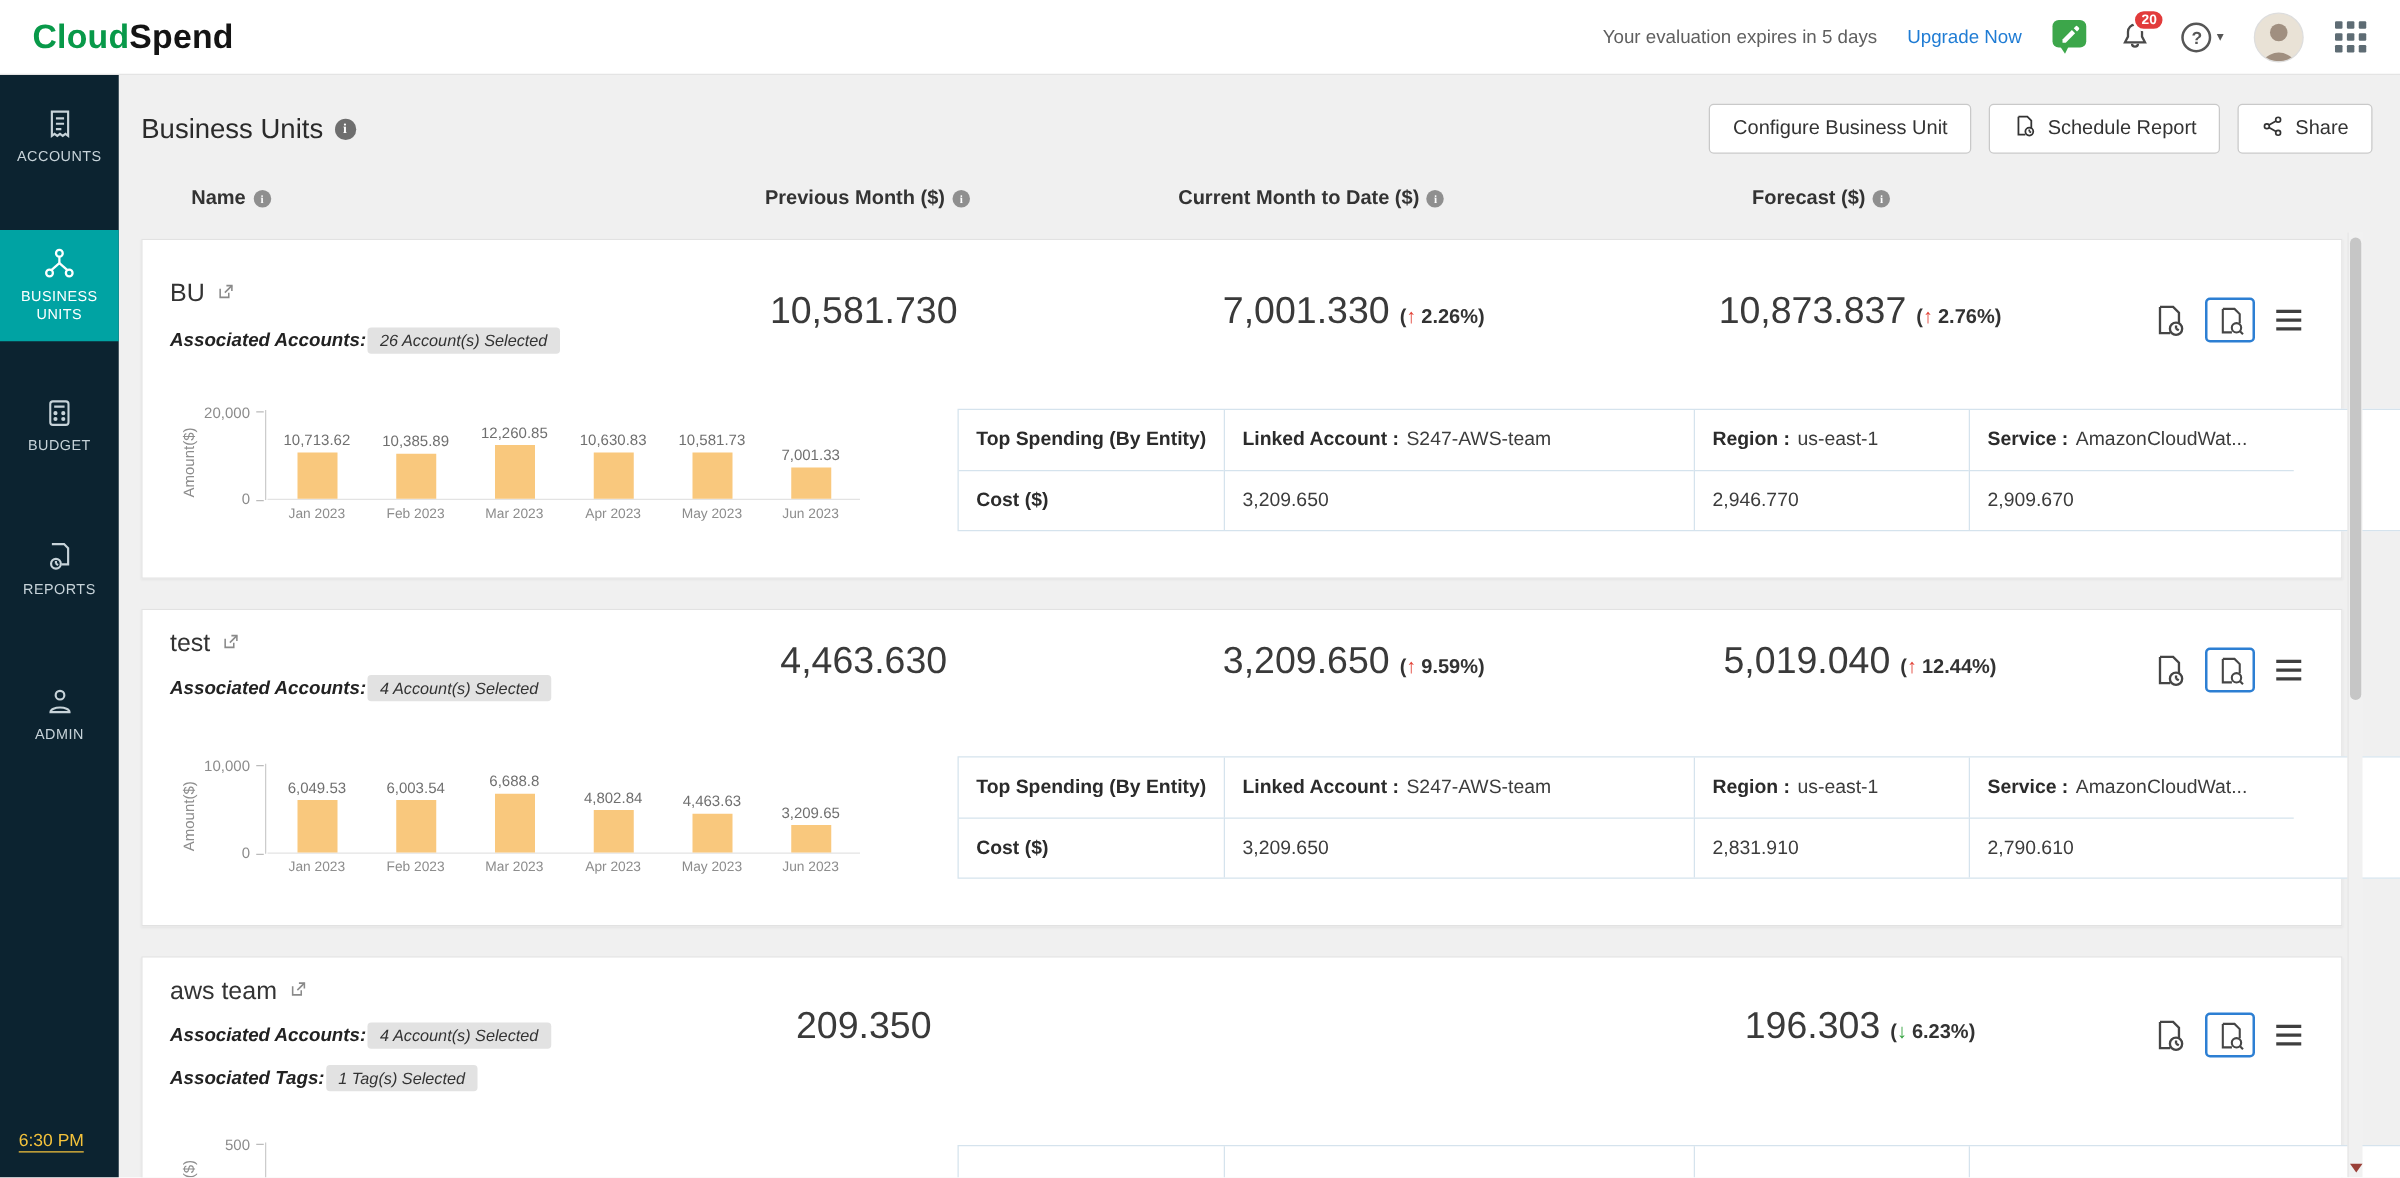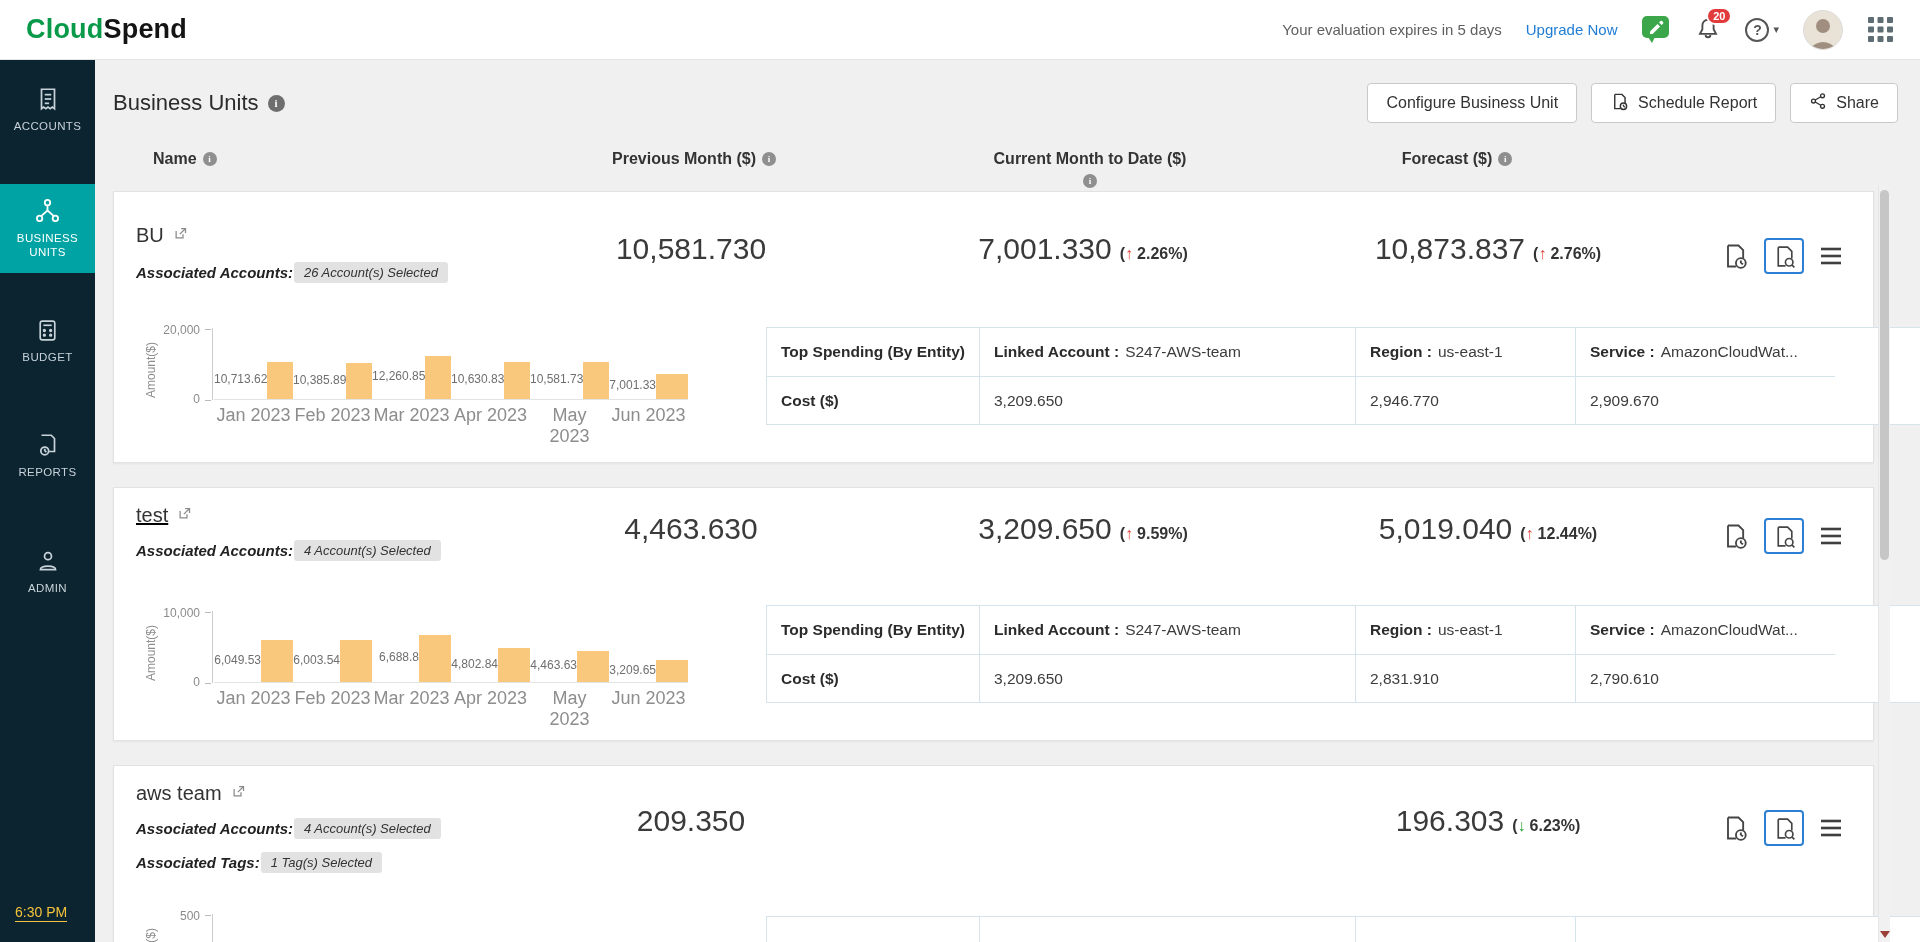--- a/index.html
+++ b/index.html
@@ -79,25 +79,25 @@
   
   .chart { position:absolute; left:16px; width:600px; height:135px; }
   .ylabel { position:absolute; left:14px; top:88px; font-size:12px; color:#8d8d8d; white-space:nowrap;
             transform:rotate(-90deg); transform-origin:left top; }
   .tick { position:absolute; left:0; width:70px; text-align:right; font-size:12px; color:#8b8b8b; }
   .tick-max { top:13px; } .tick-zero { top:82px; }
   .dash { position:absolute; left:75px; width:6px; height:1px; background:#bbb; }
   .vline { position:absolute; left:82px; top:18px; height:72px; border-left:1px solid #ccc; }
   .bars { position:absolute; left:84px; top:0; width:474px; height:90px; display:flex; align-items:flex-end;
           border-bottom:1px solid #e3e3e3; }
-  .bar-col { width:79px; display:flex; flex-direction:row; align-items:center; justify-content:flex-end; }
+  .bar-col { width:79px; display:flex; flex-direction:column; align-items:center; justify-content:flex-end; }
   .bar-val { font-size:12px; color:#6f6f6f; margin-bottom:3px; white-space:nowrap; }
   .bar { width:32px; background:#F9C87D; }
   .months { position:absolute; left:84px; top:95px; display:flex; }
-  .bar-month { width:79px; text-align:center; font-size:18px; color:#8d8d8d; }
+  .bar-month { width:79px; text-align:center; font-size:11px; color:#8d8d8d; }
 
   
   .tsp-table { position:absolute; left:652px; width:1224px; border:1px solid #D5E3ED; display:grid;
                grid-template-columns:212px 376px 220px 260px; background:#fff; }
   .cell { height:48px; display:flex; align-items:center; padding-left:14px; font-size:15.5px; color:#3c3c3c;
           border-left:1px solid #D5E3ED; border-top:1px solid #D5E3ED; white-space:nowrap; overflow:hidden; }
   .cell:nth-child(-n+4) { border-top:none; }
   .cell:nth-child(4n+1) { border-left:none; }
   .cell b { color:#2b2b2b; margin-right:6px; font-weight:bold; }
 
@@ -253,21 +253,21 @@
 
     <div class="col-row">
       <span class="col-h" style="left:58px;">
         <span>Name</span>
           <span class="info-icon sm">i</span>
       </span>
       <span class="col-h center" style="left:419px; width:360px;">
         <span>Previous Month ($)</span>
           <span class="info-icon sm">i</span>
       </span>
-      <span class="col-h center" style="left:815px; width:360px;flex-direction:column;">
+      <span class="col-h center" style="left:774px; width:360px;">
         <span>Current Month to Date ($)</span>
           <span class="info-icon sm">i</span>
       </span>
       <span class="col-h center" style="left:1177px; width:370px;">
         <span>Forecast ($)</span>
           <span class="info-icon sm">i</span>
       </span>
     </div>
 
     <div class="card" style="top:131px; height:272px;">
@@ -389,21 +389,21 @@
         <div class="cell">
             <span>2,946.770</span>
           </div>
         <div class="cell">
             <span>2,909.670</span>
           </div>
       </div>
     </div>
 
     <div class="card" style="top:427px; height:254px;">
-      <div class="name-row" style="top:16px;text-decoration:underline;">
+      <div class="name-row" style="top:16px;">
         <span class="bu-name">test</span>
         <span>
           <svg width="15" height="15" viewBox="0 0 24 24" fill="none" stroke="#8a8a8a" stroke-width="2">
             <path d="M5 8 v11 h11 v-6"></path>
               <path d="M13 4 h7 v7"></path>
               <line x1="20" y1="4" x2="11" y2="13"></line>
           </svg>
         </span>
       </div>
       <div class="assoc-row" style="top:52px;">

